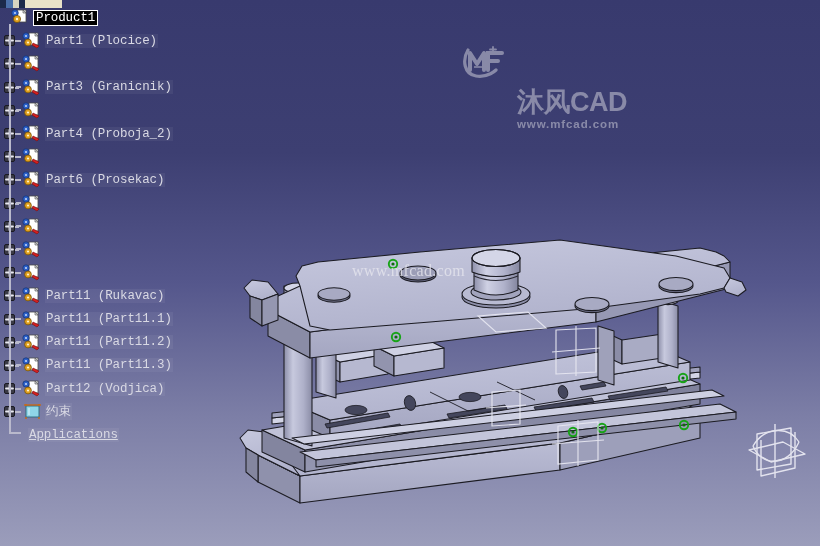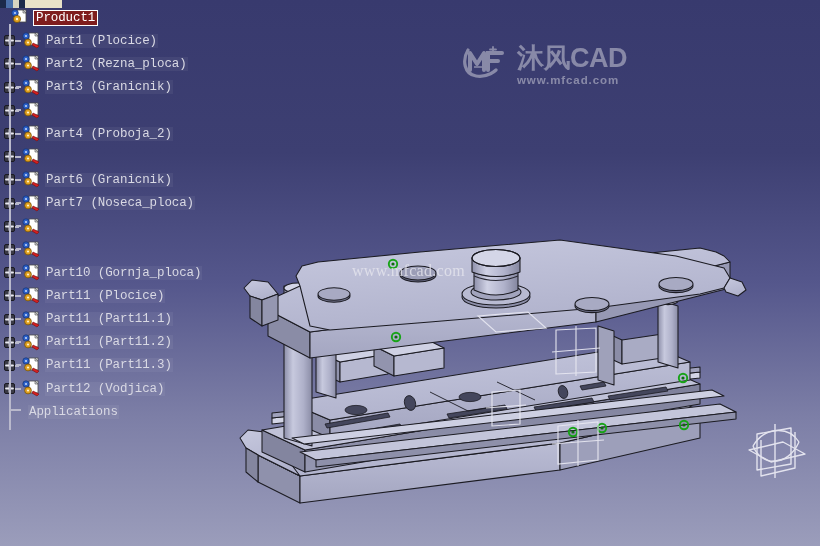--- a/index.html
+++ b/index.html
@@ -32,21 +32,21 @@
   
   #logo {
     position:absolute; left:462px; top:44px; z-index:30;
     display:flex; align-items:flex-start; gap:5px;
     opacity:.55; pointer-events:none;
   }
   #logo-mark { width:50px; height:36px; }
   #logo-text { display:flex; flex-direction:column; }
   #logo-main {
     font-size:27px; font-weight:bold; color:#c9c9d6;
-    letter-spacing:-.5px; line-height:28px; white-space:nowrap;
+    letter-spacing:-.5px; line-height:28px; white-space:nowrap;margin-top:44px;
   }
   #logo-url {
     font-size:11.5px; font-weight:bold; color:#c9c9d6;
     letter-spacing:.9px; line-height:14px; margin-top:1px;
   }
   #mid-watermark {
     position:absolute; left:352px; top:262px; z-index:31;
     font-family:"Liberation Serif", serif;
     font-size:16px; color:#e7e7ef; opacity:.78;
     letter-spacing:.3px; pointer-events:none; white-space:nowrap;
@@ -75,26 +75,26 @@
     margin-left:4px; margin-right:1px;
   }
   .plus svg { display:block; }
   .hdash { width:5px; height:2px; background:#b9b9cc; flex:0 0 5px; }
   .ticon { flex:0 0 22px; width:22px; height:17px; position:relative; margin-right:2px; }
   .tlabel {
     background:rgba(255,255,255,.055);
     padding:0 1px; letter-spacing:-.1px;
   }
   .tlabel.sel {
-    background:#7f1d1d; color:#ffffff;
+    background:#000000; color:#ffffff;
     outline:1px solid #ffffff; padding:0 2px;
   }
   .row-root { padding-left:10px; }
   .row-leaf { padding-left:0px; }
-  .row-apps { padding-left:28px; }
+  .row-apps { padding-left:28px;text-decoration:underline; }
   .elbow {
     position:absolute; left:9px; top:-10px; width:2px; height:21px; background:#b9b9cc;
   }
   .elbow-h {
     position:absolute; left:9px; top:9px; width:12px; height:2px; background:#b9b9cc;
   }
 
   
   #model { position:absolute; inset:0; z-index:20; }
 
@@ -379,21 +379,20 @@
           <span class="ticon">
     <svg width="22" height="17" viewBox="0 0 22 17">
       <rect x="8" y="1" width="9" height="12" fill="#ffffff" stroke="#4a4a4a" stroke-width=".8"></rect>
       <path d="M14,1 L17,4 L14,4 Z" fill="#d8d8d8" stroke="#4a4a4a" stroke-width=".6"></path>
       <circle cx="5" cy="4" r="3.2" fill="#2a5fc9" stroke="#17306b" stroke-width=".7"></circle>
       <circle cx="5" cy="4" r="1.1" fill="#bcd2f5"></circle>
       <circle cx="7" cy="10.5" r="3.4" fill="#e0a020" stroke="#6b4a05" stroke-width=".7"></circle>
       <circle cx="7" cy="10.5" r="1.1" fill="#fff3c8"></circle>
       <path d="M12,11 L18,14 L16,16 L11,13 Z" fill="#d62020" stroke="#7a0d0d" stroke-width=".6"></path>
     </svg></span>
-          <span class="tlabel">Part2 (Rezna_ploca)</span>
         </div>
         <div class="tree-row row-leaf">
           <span class="branch" style="top: 11px;"></span>
           <span class="plus">
     <svg width="11" height="11" viewBox="0 0 11 11">
       <rect x="0.5" y="0.5" width="10" height="10" rx="1.5" fill="#3a3a46" stroke="#1a1a22" stroke-width="1"></rect>
       <path d="M5.5,2 L5.5,9 M2,5.5 L9,5.5" stroke="#e8e8f0" stroke-width="1.8" stroke-linecap="round"></path>
     </svg>
           </span>
           <span class="hdash"></span>
@@ -482,124 +481,122 @@
           <span class="ticon">
     <svg width="22" height="17" viewBox="0 0 22 17">
       <rect x="8" y="1" width="9" height="12" fill="#ffffff" stroke="#4a4a4a" stroke-width=".8"></rect>
       <path d="M14,1 L17,4 L14,4 Z" fill="#d8d8d8" stroke="#4a4a4a" stroke-width=".6"></path>
       <circle cx="5" cy="4" r="3.2" fill="#2a5fc9" stroke="#17306b" stroke-width=".7"></circle>
       <circle cx="5" cy="4" r="1.1" fill="#bcd2f5"></circle>
       <circle cx="7" cy="10.5" r="3.4" fill="#e0a020" stroke="#6b4a05" stroke-width=".7"></circle>
       <circle cx="7" cy="10.5" r="1.1" fill="#fff3c8"></circle>
       <path d="M12,11 L18,14 L16,16 L11,13 Z" fill="#d62020" stroke="#7a0d0d" stroke-width=".6"></path>
     </svg></span>
-          <span class="tlabel">Part6 (Granicnik)</span>
-        </div>
-        <div class="tree-row row-leaf">
-          <span class="branch" style="top: 11px;"></span>
-          <span class="plus">
-    <svg width="11" height="11" viewBox="0 0 11 11">
-      <rect x="0.5" y="0.5" width="10" height="10" rx="1.5" fill="#3a3a46" stroke="#1a1a22" stroke-width="1"></rect>
-      <path d="M5.5,2 L5.5,9 M2,5.5 L9,5.5" stroke="#e8e8f0" stroke-width="1.8" stroke-linecap="round"></path>
-    </svg>
-          </span>
-          <span class="hdash"></span>
-          <span class="ticon">
-    <svg width="22" height="17" viewBox="0 0 22 17">
-      <rect x="8" y="1" width="9" height="12" fill="#ffffff" stroke="#4a4a4a" stroke-width=".8"></rect>
-      <path d="M14,1 L17,4 L14,4 Z" fill="#d8d8d8" stroke="#4a4a4a" stroke-width=".6"></path>
-      <circle cx="5" cy="4" r="3.2" fill="#2a5fc9" stroke="#17306b" stroke-width=".7"></circle>
-      <circle cx="5" cy="4" r="1.1" fill="#bcd2f5"></circle>
-      <circle cx="7" cy="10.5" r="3.4" fill="#e0a020" stroke="#6b4a05" stroke-width=".7"></circle>
-      <circle cx="7" cy="10.5" r="1.1" fill="#fff3c8"></circle>
-      <path d="M12,11 L18,14 L16,16 L11,13 Z" fill="#d62020" stroke="#7a0d0d" stroke-width=".6"></path>
-    </svg></span>
-          <span class="tlabel">Part7 (Noseca_ploca)</span>
-        </div>
-        <div class="tree-row row-leaf">
-          <span class="branch" style="top: 11px;"></span>
-          <span class="plus">
-    <svg width="11" height="11" viewBox="0 0 11 11">
-      <rect x="0.5" y="0.5" width="10" height="10" rx="1.5" fill="#3a3a46" stroke="#1a1a22" stroke-width="1"></rect>
-      <path d="M5.5,2 L5.5,9 M2,5.5 L9,5.5" stroke="#e8e8f0" stroke-width="1.8" stroke-linecap="round"></path>
-    </svg>
-          </span>
-          <span class="hdash"></span>
-          <span class="ticon">
-    <svg width="22" height="17" viewBox="0 0 22 17">
-      <rect x="8" y="1" width="9" height="12" fill="#ffffff" stroke="#4a4a4a" stroke-width=".8"></rect>
-      <path d="M14,1 L17,4 L14,4 Z" fill="#d8d8d8" stroke="#4a4a4a" stroke-width=".6"></path>
-      <circle cx="5" cy="4" r="3.2" fill="#2a5fc9" stroke="#17306b" stroke-width=".7"></circle>
-      <circle cx="5" cy="4" r="1.1" fill="#bcd2f5"></circle>
-      <circle cx="7" cy="10.5" r="3.4" fill="#e0a020" stroke="#6b4a05" stroke-width=".7"></circle>
-      <circle cx="7" cy="10.5" r="1.1" fill="#fff3c8"></circle>
-      <path d="M12,11 L18,14 L16,16 L11,13 Z" fill="#d62020" stroke="#7a0d0d" stroke-width=".6"></path>
-    </svg></span>
-        </div>
-        <div class="tree-row row-leaf">
-          <span class="branch" style="top: 11px;"></span>
-          <span class="plus">
-    <svg width="11" height="11" viewBox="0 0 11 11">
-      <rect x="0.5" y="0.5" width="10" height="10" rx="1.5" fill="#3a3a46" stroke="#1a1a22" stroke-width="1"></rect>
-      <path d="M5.5,2 L5.5,9 M2,5.5 L9,5.5" stroke="#e8e8f0" stroke-width="1.8" stroke-linecap="round"></path>
-    </svg>
-          </span>
-          <span class="hdash"></span>
-          <span class="ticon">
-    <svg width="22" height="17" viewBox="0 0 22 17">
-      <rect x="8" y="1" width="9" height="12" fill="#ffffff" stroke="#4a4a4a" stroke-width=".8"></rect>
-      <path d="M14,1 L17,4 L14,4 Z" fill="#d8d8d8" stroke="#4a4a4a" stroke-width=".6"></path>
-      <circle cx="5" cy="4" r="3.2" fill="#2a5fc9" stroke="#17306b" stroke-width=".7"></circle>
-      <circle cx="5" cy="4" r="1.1" fill="#bcd2f5"></circle>
-      <circle cx="7" cy="10.5" r="3.4" fill="#e0a020" stroke="#6b4a05" stroke-width=".7"></circle>
-      <circle cx="7" cy="10.5" r="1.1" fill="#fff3c8"></circle>
-      <path d="M12,11 L18,14 L16,16 L11,13 Z" fill="#d62020" stroke="#7a0d0d" stroke-width=".6"></path>
-    </svg></span>
-        </div>
-        <div class="tree-row row-leaf">
-          <span class="branch" style="top: 11px;"></span>
-          <span class="plus">
-    <svg width="11" height="11" viewBox="0 0 11 11">
-      <rect x="0.5" y="0.5" width="10" height="10" rx="1.5" fill="#3a3a46" stroke="#1a1a22" stroke-width="1"></rect>
-      <path d="M5.5,2 L5.5,9 M2,5.5 L9,5.5" stroke="#e8e8f0" stroke-width="1.8" stroke-linecap="round"></path>
-    </svg>
-          </span>
-          <span class="hdash"></span>
-          <span class="ticon">
-    <svg width="22" height="17" viewBox="0 0 22 17">
-      <rect x="8" y="1" width="9" height="12" fill="#ffffff" stroke="#4a4a4a" stroke-width=".8"></rect>
-      <path d="M14,1 L17,4 L14,4 Z" fill="#d8d8d8" stroke="#4a4a4a" stroke-width=".6"></path>
-      <circle cx="5" cy="4" r="3.2" fill="#2a5fc9" stroke="#17306b" stroke-width=".7"></circle>
-      <circle cx="5" cy="4" r="1.1" fill="#bcd2f5"></circle>
-      <circle cx="7" cy="10.5" r="3.4" fill="#e0a020" stroke="#6b4a05" stroke-width=".7"></circle>
-      <circle cx="7" cy="10.5" r="1.1" fill="#fff3c8"></circle>
-      <path d="M12,11 L18,14 L16,16 L11,13 Z" fill="#d62020" stroke="#7a0d0d" stroke-width=".6"></path>
-    </svg></span>
-          <span class="tlabel">Part10 (Gornja_ploca)</span>
-        </div>
-        <div class="tree-row row-leaf">
-          <span class="branch" style="top: 11px;"></span>
-          <span class="plus">
-    <svg width="11" height="11" viewBox="0 0 11 11">
-      <rect x="0.5" y="0.5" width="10" height="10" rx="1.5" fill="#3a3a46" stroke="#1a1a22" stroke-width="1"></rect>
-      <path d="M5.5,2 L5.5,9 M2,5.5 L9,5.5" stroke="#e8e8f0" stroke-width="1.8" stroke-linecap="round"></path>
-    </svg>
-          </span>
-          <span class="hdash"></span>
-          <span class="ticon">
-    <svg width="22" height="17" viewBox="0 0 22 17">
-      <rect x="8" y="1" width="9" height="12" fill="#ffffff" stroke="#4a4a4a" stroke-width=".8"></rect>
-      <path d="M14,1 L17,4 L14,4 Z" fill="#d8d8d8" stroke="#4a4a4a" stroke-width=".6"></path>
-      <circle cx="5" cy="4" r="3.2" fill="#2a5fc9" stroke="#17306b" stroke-width=".7"></circle>
-      <circle cx="5" cy="4" r="1.1" fill="#bcd2f5"></circle>
-      <circle cx="7" cy="10.5" r="3.4" fill="#e0a020" stroke="#6b4a05" stroke-width=".7"></circle>
-      <circle cx="7" cy="10.5" r="1.1" fill="#fff3c8"></circle>
-      <path d="M12,11 L18,14 L16,16 L11,13 Z" fill="#d62020" stroke="#7a0d0d" stroke-width=".6"></path>
-    </svg></span>
-          <span class="tlabel">Part11 (Plocice)</span>
+          <span class="tlabel">Part6 (Prosekac)</span>
+        </div>
+        <div class="tree-row row-leaf">
+          <span class="branch" style="top: 11px;"></span>
+          <span class="plus">
+    <svg width="11" height="11" viewBox="0 0 11 11">
+      <rect x="0.5" y="0.5" width="10" height="10" rx="1.5" fill="#3a3a46" stroke="#1a1a22" stroke-width="1"></rect>
+      <path d="M5.5,2 L5.5,9 M2,5.5 L9,5.5" stroke="#e8e8f0" stroke-width="1.8" stroke-linecap="round"></path>
+    </svg>
+          </span>
+          <span class="hdash"></span>
+          <span class="ticon">
+    <svg width="22" height="17" viewBox="0 0 22 17">
+      <rect x="8" y="1" width="9" height="12" fill="#ffffff" stroke="#4a4a4a" stroke-width=".8"></rect>
+      <path d="M14,1 L17,4 L14,4 Z" fill="#d8d8d8" stroke="#4a4a4a" stroke-width=".6"></path>
+      <circle cx="5" cy="4" r="3.2" fill="#2a5fc9" stroke="#17306b" stroke-width=".7"></circle>
+      <circle cx="5" cy="4" r="1.1" fill="#bcd2f5"></circle>
+      <circle cx="7" cy="10.5" r="3.4" fill="#e0a020" stroke="#6b4a05" stroke-width=".7"></circle>
+      <circle cx="7" cy="10.5" r="1.1" fill="#fff3c8"></circle>
+      <path d="M12,11 L18,14 L16,16 L11,13 Z" fill="#d62020" stroke="#7a0d0d" stroke-width=".6"></path>
+    </svg></span>
+        </div>
+        <div class="tree-row row-leaf">
+          <span class="branch" style="top: 11px;"></span>
+          <span class="plus">
+    <svg width="11" height="11" viewBox="0 0 11 11">
+      <rect x="0.5" y="0.5" width="10" height="10" rx="1.5" fill="#3a3a46" stroke="#1a1a22" stroke-width="1"></rect>
+      <path d="M5.5,2 L5.5,9 M2,5.5 L9,5.5" stroke="#e8e8f0" stroke-width="1.8" stroke-linecap="round"></path>
+    </svg>
+          </span>
+          <span class="hdash"></span>
+          <span class="ticon">
+    <svg width="22" height="17" viewBox="0 0 22 17">
+      <rect x="8" y="1" width="9" height="12" fill="#ffffff" stroke="#4a4a4a" stroke-width=".8"></rect>
+      <path d="M14,1 L17,4 L14,4 Z" fill="#d8d8d8" stroke="#4a4a4a" stroke-width=".6"></path>
+      <circle cx="5" cy="4" r="3.2" fill="#2a5fc9" stroke="#17306b" stroke-width=".7"></circle>
+      <circle cx="5" cy="4" r="1.1" fill="#bcd2f5"></circle>
+      <circle cx="7" cy="10.5" r="3.4" fill="#e0a020" stroke="#6b4a05" stroke-width=".7"></circle>
+      <circle cx="7" cy="10.5" r="1.1" fill="#fff3c8"></circle>
+      <path d="M12,11 L18,14 L16,16 L11,13 Z" fill="#d62020" stroke="#7a0d0d" stroke-width=".6"></path>
+    </svg></span>
+        </div>
+        <div class="tree-row row-leaf">
+          <span class="branch" style="top: 11px;"></span>
+          <span class="plus">
+    <svg width="11" height="11" viewBox="0 0 11 11">
+      <rect x="0.5" y="0.5" width="10" height="10" rx="1.5" fill="#3a3a46" stroke="#1a1a22" stroke-width="1"></rect>
+      <path d="M5.5,2 L5.5,9 M2,5.5 L9,5.5" stroke="#e8e8f0" stroke-width="1.8" stroke-linecap="round"></path>
+    </svg>
+          </span>
+          <span class="hdash"></span>
+          <span class="ticon">
+    <svg width="22" height="17" viewBox="0 0 22 17">
+      <rect x="8" y="1" width="9" height="12" fill="#ffffff" stroke="#4a4a4a" stroke-width=".8"></rect>
+      <path d="M14,1 L17,4 L14,4 Z" fill="#d8d8d8" stroke="#4a4a4a" stroke-width=".6"></path>
+      <circle cx="5" cy="4" r="3.2" fill="#2a5fc9" stroke="#17306b" stroke-width=".7"></circle>
+      <circle cx="5" cy="4" r="1.1" fill="#bcd2f5"></circle>
+      <circle cx="7" cy="10.5" r="3.4" fill="#e0a020" stroke="#6b4a05" stroke-width=".7"></circle>
+      <circle cx="7" cy="10.5" r="1.1" fill="#fff3c8"></circle>
+      <path d="M12,11 L18,14 L16,16 L11,13 Z" fill="#d62020" stroke="#7a0d0d" stroke-width=".6"></path>
+    </svg></span>
+        </div>
+        <div class="tree-row row-leaf">
+          <span class="branch" style="top: 11px;"></span>
+          <span class="plus">
+    <svg width="11" height="11" viewBox="0 0 11 11">
+      <rect x="0.5" y="0.5" width="10" height="10" rx="1.5" fill="#3a3a46" stroke="#1a1a22" stroke-width="1"></rect>
+      <path d="M5.5,2 L5.5,9 M2,5.5 L9,5.5" stroke="#e8e8f0" stroke-width="1.8" stroke-linecap="round"></path>
+    </svg>
+          </span>
+          <span class="hdash"></span>
+          <span class="ticon">
+    <svg width="22" height="17" viewBox="0 0 22 17">
+      <rect x="8" y="1" width="9" height="12" fill="#ffffff" stroke="#4a4a4a" stroke-width=".8"></rect>
+      <path d="M14,1 L17,4 L14,4 Z" fill="#d8d8d8" stroke="#4a4a4a" stroke-width=".6"></path>
+      <circle cx="5" cy="4" r="3.2" fill="#2a5fc9" stroke="#17306b" stroke-width=".7"></circle>
+      <circle cx="5" cy="4" r="1.1" fill="#bcd2f5"></circle>
+      <circle cx="7" cy="10.5" r="3.4" fill="#e0a020" stroke="#6b4a05" stroke-width=".7"></circle>
+      <circle cx="7" cy="10.5" r="1.1" fill="#fff3c8"></circle>
+      <path d="M12,11 L18,14 L16,16 L11,13 Z" fill="#d62020" stroke="#7a0d0d" stroke-width=".6"></path>
+    </svg></span>
+        </div>
+        <div class="tree-row row-leaf">
+          <span class="branch" style="top: 11px;"></span>
+          <span class="plus">
+    <svg width="11" height="11" viewBox="0 0 11 11">
+      <rect x="0.5" y="0.5" width="10" height="10" rx="1.5" fill="#3a3a46" stroke="#1a1a22" stroke-width="1"></rect>
+      <path d="M5.5,2 L5.5,9 M2,5.5 L9,5.5" stroke="#e8e8f0" stroke-width="1.8" stroke-linecap="round"></path>
+    </svg>
+          </span>
+          <span class="hdash"></span>
+          <span class="ticon">
+    <svg width="22" height="17" viewBox="0 0 22 17">
+      <rect x="8" y="1" width="9" height="12" fill="#ffffff" stroke="#4a4a4a" stroke-width=".8"></rect>
+      <path d="M14,1 L17,4 L14,4 Z" fill="#d8d8d8" stroke="#4a4a4a" stroke-width=".6"></path>
+      <circle cx="5" cy="4" r="3.2" fill="#2a5fc9" stroke="#17306b" stroke-width=".7"></circle>
+      <circle cx="5" cy="4" r="1.1" fill="#bcd2f5"></circle>
+      <circle cx="7" cy="10.5" r="3.4" fill="#e0a020" stroke="#6b4a05" stroke-width=".7"></circle>
+      <circle cx="7" cy="10.5" r="1.1" fill="#fff3c8"></circle>
+      <path d="M12,11 L18,14 L16,16 L11,13 Z" fill="#d62020" stroke="#7a0d0d" stroke-width=".6"></path>
+    </svg></span>
+          <span class="tlabel">Part11 (Rukavac)</span>
         </div>
         <div class="tree-row row-leaf">
           <span class="branch" style="top: 11px;"></span>
           <span class="plus">
     <svg width="11" height="11" viewBox="0 0 11 11">
       <rect x="0.5" y="0.5" width="10" height="10" rx="1.5" fill="#3a3a46" stroke="#1a1a22" stroke-width="1"></rect>
       <path d="M5.5,2 L5.5,9 M2,5.5 L9,5.5" stroke="#e8e8f0" stroke-width="1.8" stroke-linecap="round"></path>
     </svg>
           </span>
           <span class="hdash"></span>
@@ -670,20 +667,38 @@
     <svg width="22" height="17" viewBox="0 0 22 17">
       <rect x="8" y="1" width="9" height="12" fill="#ffffff" stroke="#4a4a4a" stroke-width=".8"></rect>
       <path d="M14,1 L17,4 L14,4 Z" fill="#d8d8d8" stroke="#4a4a4a" stroke-width=".6"></path>
       <circle cx="5" cy="4" r="3.2" fill="#2a5fc9" stroke="#17306b" stroke-width=".7"></circle>
       <circle cx="5" cy="4" r="1.1" fill="#bcd2f5"></circle>
       <circle cx="7" cy="10.5" r="3.4" fill="#e0a020" stroke="#6b4a05" stroke-width=".7"></circle>
       <circle cx="7" cy="10.5" r="1.1" fill="#fff3c8"></circle>
       <path d="M12,11 L18,14 L16,16 L11,13 Z" fill="#d62020" stroke="#7a0d0d" stroke-width=".6"></path>
     </svg></span>
           <span class="tlabel">Part12 (Vodjica)</span>
+        </div>
+        <div class="tree-row row-leaf">
+          <span class="branch" style="top: 11px;"></span>
+          <span class="plus">
+    <svg width="11" height="11" viewBox="0 0 11 11">
+      <rect x="0.5" y="0.5" width="10" height="10" rx="1.5" fill="#3a3a46" stroke="#1a1a22" stroke-width="1"></rect>
+      <path d="M5.5,2 L5.5,9 M2,5.5 L9,5.5" stroke="#e8e8f0" stroke-width="1.8" stroke-linecap="round"></path>
+    </svg>
+          </span>
+          <span class="hdash"></span>
+          <span class="ticon">
+    <svg width="22" height="17" viewBox="0 0 22 17">
+      <rect x="5" y="3" width="13" height="11" fill="#8fd6e8" stroke="#2a6b7d" stroke-width=".9"></rect>
+      <path d="M5,3 L5,1 M18,3 L18,1 M5,14 L5,16 M18,14 L18,16" stroke="#c86a14" stroke-width="1.4"></path>
+      <path d="M3,2 L20,2" stroke="#c86a14" stroke-width="1.3"></path>
+      <path d="M8,5 L8,12" stroke="#ffffff" stroke-width=".9" opacity=".8"></path>
+    </svg></span>
+          <span class="tlabel">约束</span>
         </div>
       </div>
 
     <div class="tree-row row-apps" style="position:relative">
       <span class="elbow"></span>
       <span class="elbow-h"></span>
       <span class="tlabel">Applications</span>
     </div>
 
   </div>

